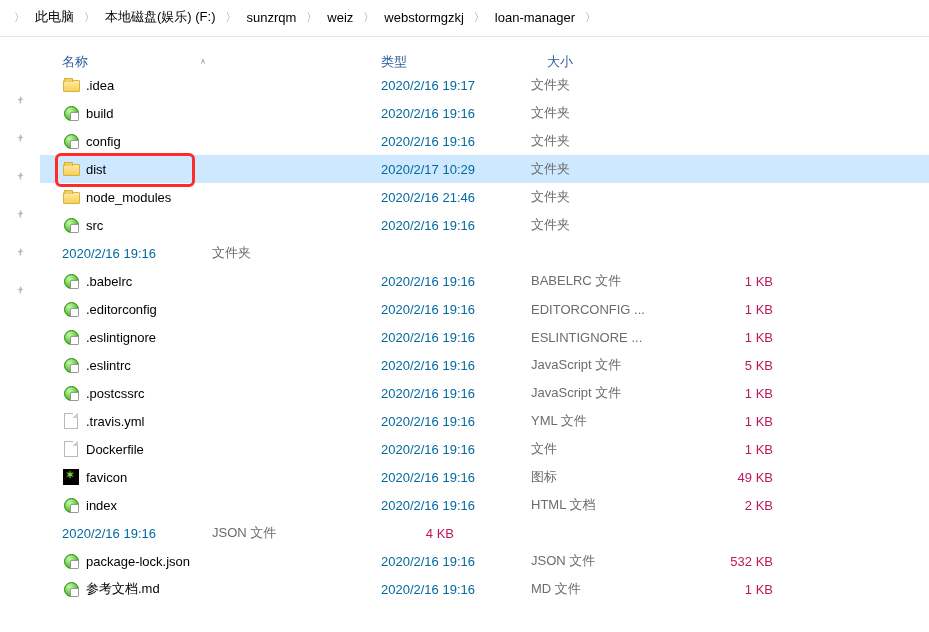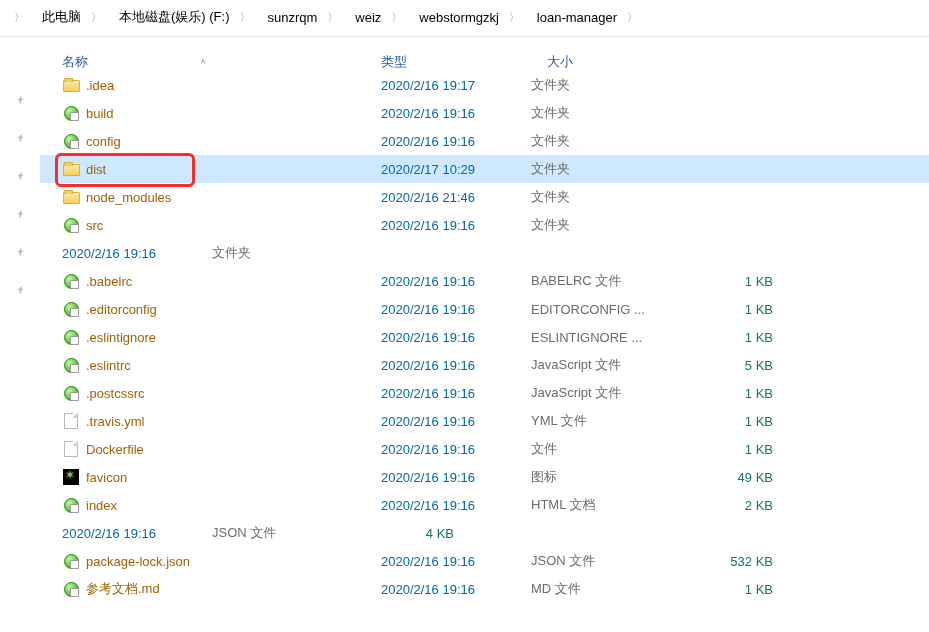--- a/index.html
+++ b/index.html
@@ -22,21 +22,20 @@
   }
   .breadcrumb .chev {
     color: #888;
     padding: 0 6px;
     font-size: 11px;
   }
   .breadcrumb .crumb {
     color: #000;
     cursor: pointer;
     padding: 2px 2px;
-    margin-left: 7px;
   }
   .main {
     display: flex;
     height: calc(100% - 33px);
   }
   .gutter {
     width: 40px;
     display: flex;
     flex-direction: column;
     align-items: center;
@@ -78,25 +77,25 @@
     height: 28px;
     padding-left: 22px;
     position: relative;
   }
   .row.selected { background: #cde8ff; }
   .cell-name {
     width: 319px;
     display: flex;
     align-items: center;
     gap: 6px;
-    color: #a16207;
+    color: #000000;
   }
   .cell-date { width: 150px; color: #0369a1; }
   .cell-type { width: 166px; color: #6c6c6c; }
-  .cell-size { width: 110px; color: #0f766e; text-align: right; padding-right: 34px;}
+  .cell-size { width: 110px; color: #be185d; text-align: right; padding-right: 34px;}
   .ico {
     width: 18px; height: 18px;
     display: inline-flex;
     align-items: center;
     justify-content: center;
     flex-shrink: 0;
   }
   
   .folder-ico {
     background: linear-gradient(#ffe9a8,#f7ce57);

